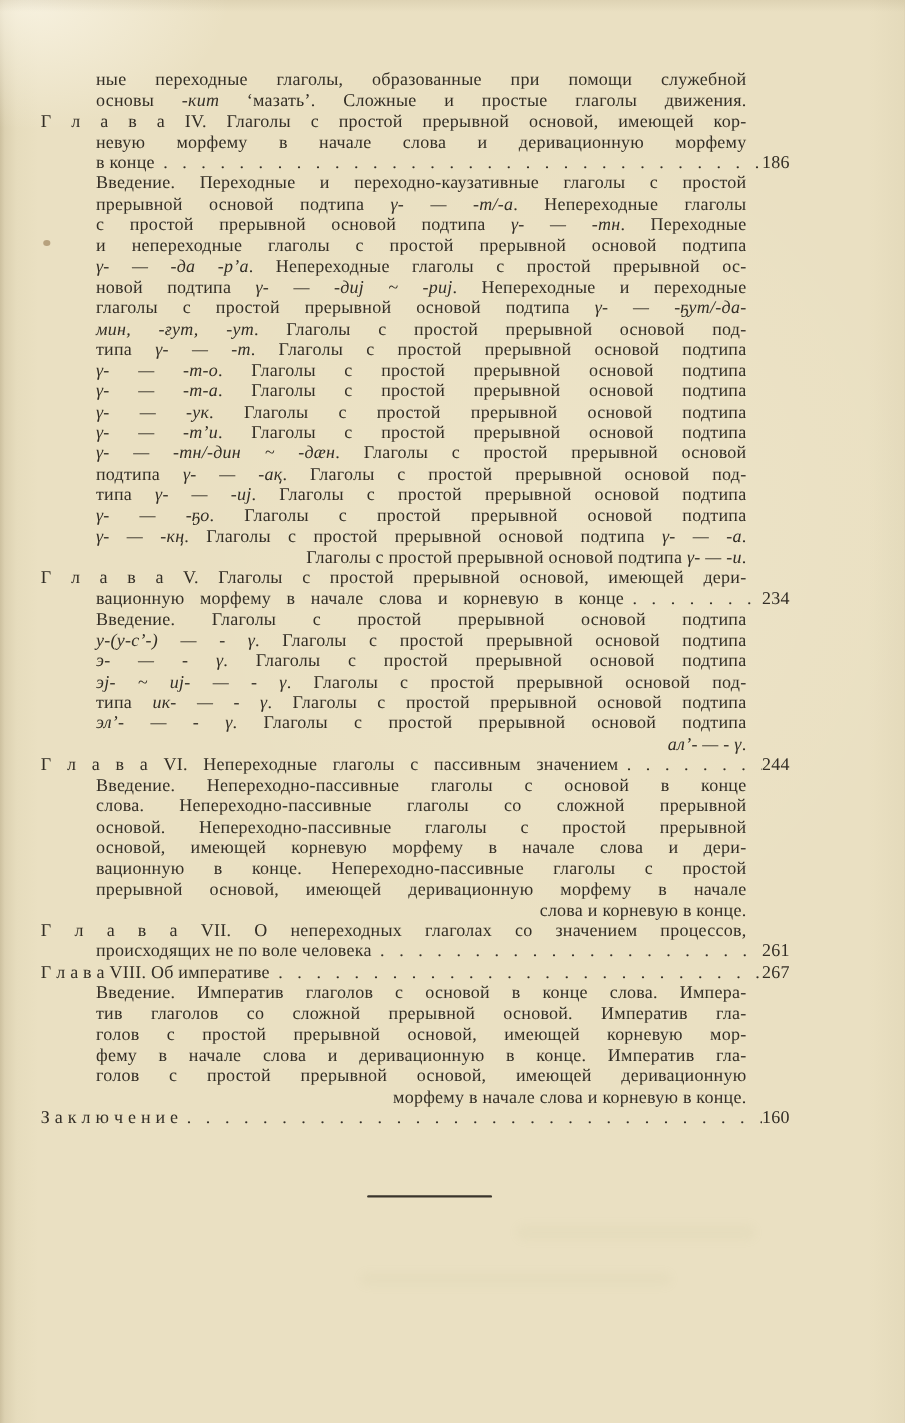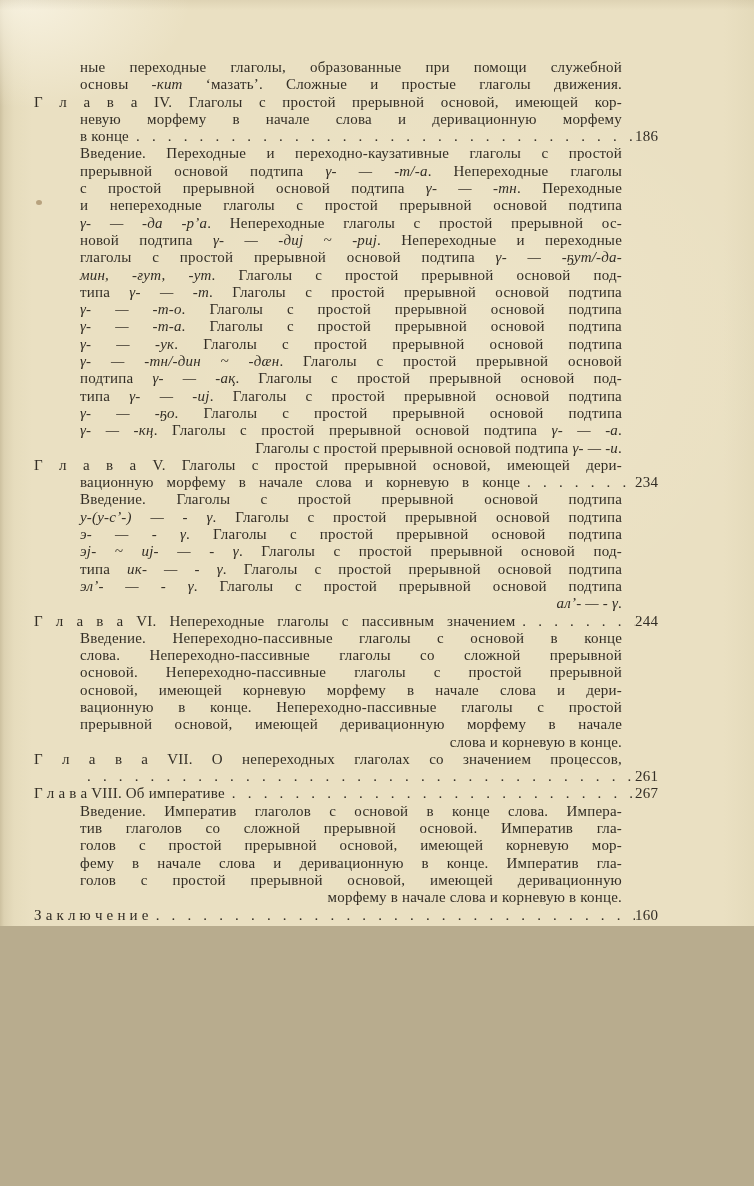--- a/index.html
+++ b/index.html
@@ -1,18 +1,18 @@
 <!DOCTYPE html>
 <html><head>
 <meta charset="utf-8">
 <style>
   html,body{margin:0;padding:0;background:#b8ac8e;}
   .scan{
     position:relative;
-    width:754px;height:926px;
+    width:754px;height:1186px;
     margin:0;
     overflow:hidden;
     background:
       linear-gradient(180deg, rgba(120,100,60,.10) 0, rgba(120,100,60,0) 10px),
       radial-gradient(230px 150px at 25px 0px, rgba(249,244,228,.85), rgba(249,244,228,0) 72%),
       radial-gradient(60% 45% at 62% 38%, rgba(255,252,240,.14), rgba(255,252,240,0) 70%),
       linear-gradient(90deg, #cdc1a0 0px, #dcd1b1 4px, #e6dcbd 14px, #eae0c2 32px, #eae0c2 96%, #e4dabb 100%),
       #e9dfc0;
     color:#332e26;
     font-family:"Liberation Serif","DejaVu Serif",serif;
@@ -60,20 +60,21 @@
         <div class="ln co jst">с простой прерывной основой подтипа <em>γ- — -тн</em>. Переходные</div>
         <div class="ln co jst">и непереходные глаголы с простой прерывной основой подтипа</div>
         <div class="ln co jst"><em>γ- — -да -р’а</em>. Непереходные глаголы с простой прерывной ос-</div>
         <div class="ln co jst">новой подтипа <em>γ- — -диj ~ -риj</em>. Непереходные и переходные</div>
         <div class="ln co jst">глаголы с простой прерывной основой подтипа <em>γ- — -ҕут/-да-</em></div>
         <div class="ln co jst"><em>мин, -ғут, -ут</em>. Глаголы с простой прерывной основой под-</div>
         <div class="ln co jst">типа <em>γ- — -т</em>. Глаголы с простой прерывной основой подтипа</div>
         <div class="ln co jst"><em>γ- — -т-о</em>. Глаголы с простой прерывной основой подтипа</div>
         <div class="ln co jst"><em>γ- — -т-а</em>. Глаголы с простой прерывной основой подтипа</div>
         <div class="ln co jst"><em>γ- — -ук</em>. Глаголы с простой прерывной основой подтипа</div>
+        <div class="ln co jst"><em>γ- — -т’и</em>. Глаголы с простой прерывной основой подтипа</div>
         <div class="ln co jst"><em>γ- — -тн/-дин ~ -дæн</em>. Глаголы с простой прерывной основой</div>
         <div class="ln co jst">подтипа <em>γ- — -ақ</em>. Глаголы с простой прерывной основой под-</div>
         <div class="ln co jst">типа <em>γ- — -иj</em>. Глаголы с простой прерывной основой подтипа</div>
         <div class="ln co jst"><em>γ- — -ҕо</em>. Глаголы с простой прерывной основой подтипа</div>
         <div class="ln co jst"><em>γ- — -кң</em>. Глаголы с простой прерывной основой подтипа <em>γ- — -а</em>.</div>
         <div class="ln co lft">Глаголы с простой прерывной основой подтипа <em>γ- — -и</em>.</div>
         <div class="ln ch jst">Г л а в а V. Глаголы с простой прерывной основой, имеющей дери-</div>
         <div class="ln co dotline spread">
           <span class="t">вационную морфему в начале слова и корневую в конце</span>
           <span class="dots">. . . . . . . . . . . . . . . . . . . . . . . . . . . . . . . . . . . . . . . . . . . . . . . . . . . . . . . . . . . .</span>
@@ -93,20 +94,21 @@
         </div>
         <div class="ln co jst">Введение. Непереходно-пассивные глаголы с основой в конце</div>
         <div class="ln co jst">слова. Непереходно-пассивные глаголы со сложной прерывной</div>
         <div class="ln co jst">основой. Непереходно-пассивные глаголы с простой прерывной</div>
         <div class="ln co jst">основой, имеющей корневую морфему в начале слова и дери-</div>
         <div class="ln co jst">вационную в конце. Непереходно-пассивные глаголы с простой</div>
         <div class="ln co jst">прерывной основой, имеющей деривационную морфему в начале</div>
         <div class="ln co lft">слова и корневую в конце.</div>
         <div class="ln ch jst">Г л а в а VII. О непереходных глаголах со значением процессов,</div>
         <div class="ln co dotline">
+          <span class="t">происходящих не по воле человека</span>
           <span class="dots">. . . . . . . . . . . . . . . . . . . . . . . . . . . . . . . . . . . . . . . . . . . . . . . . . . . . . . . . . . . .</span>
           <span class="num">261</span>
         </div>
         <div class="ln ch dotline">
           <span class="t">Г л а в а VIII. Об императиве</span>
           <span class="dots">. . . . . . . . . . . . . . . . . . . . . . . . . . . . . . . . . . . . . . . . . . . . . . . . . . . . . . . . . . . .</span>
           <span class="num">267</span>
         </div>
         <div class="ln co jst">Введение. Императив глаголов с основой в конце слова. Импера-</div>
         <div class="ln co jst">тив глаголов со сложной прерывной основой. Императив гла-</div>

